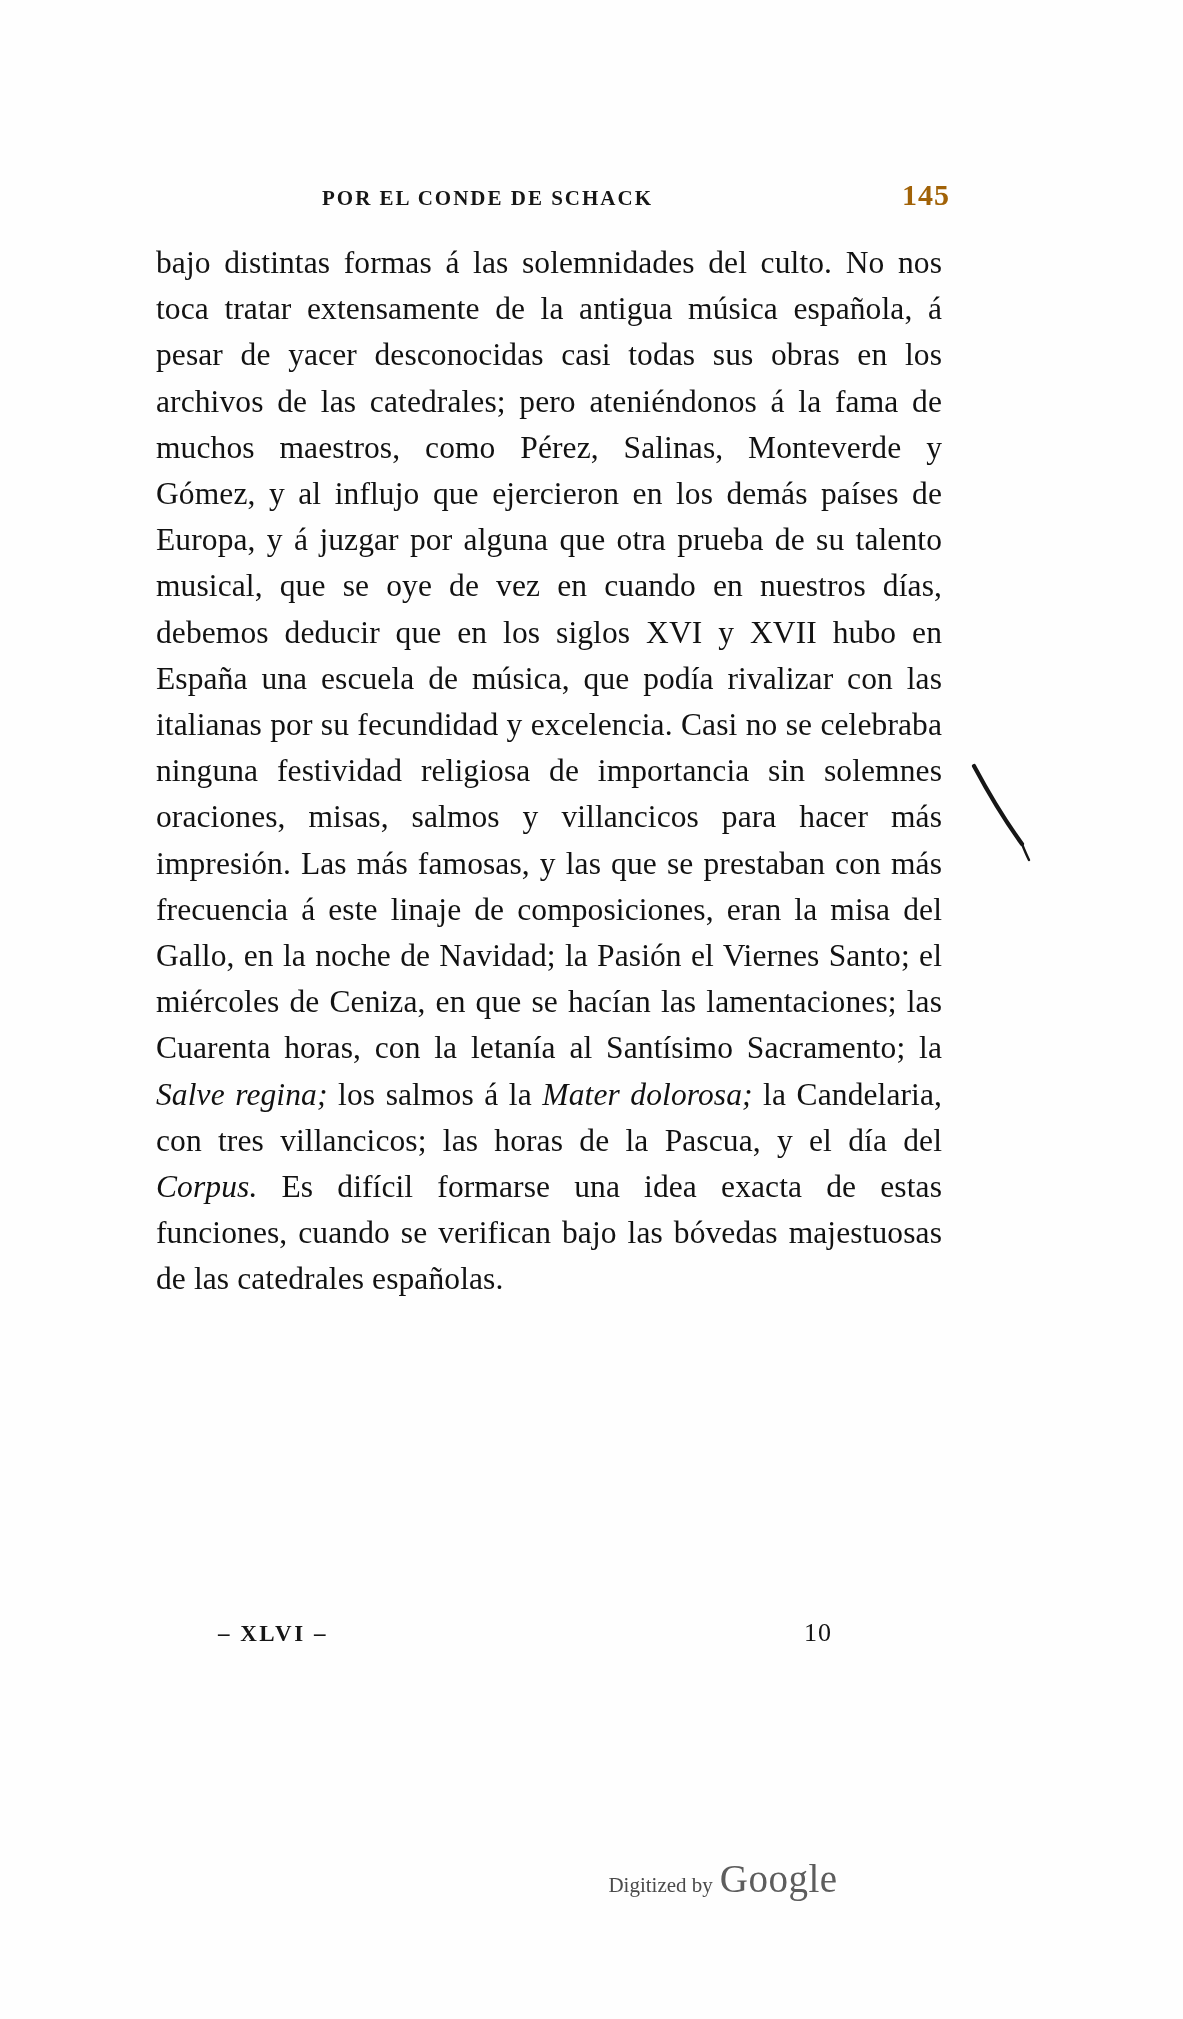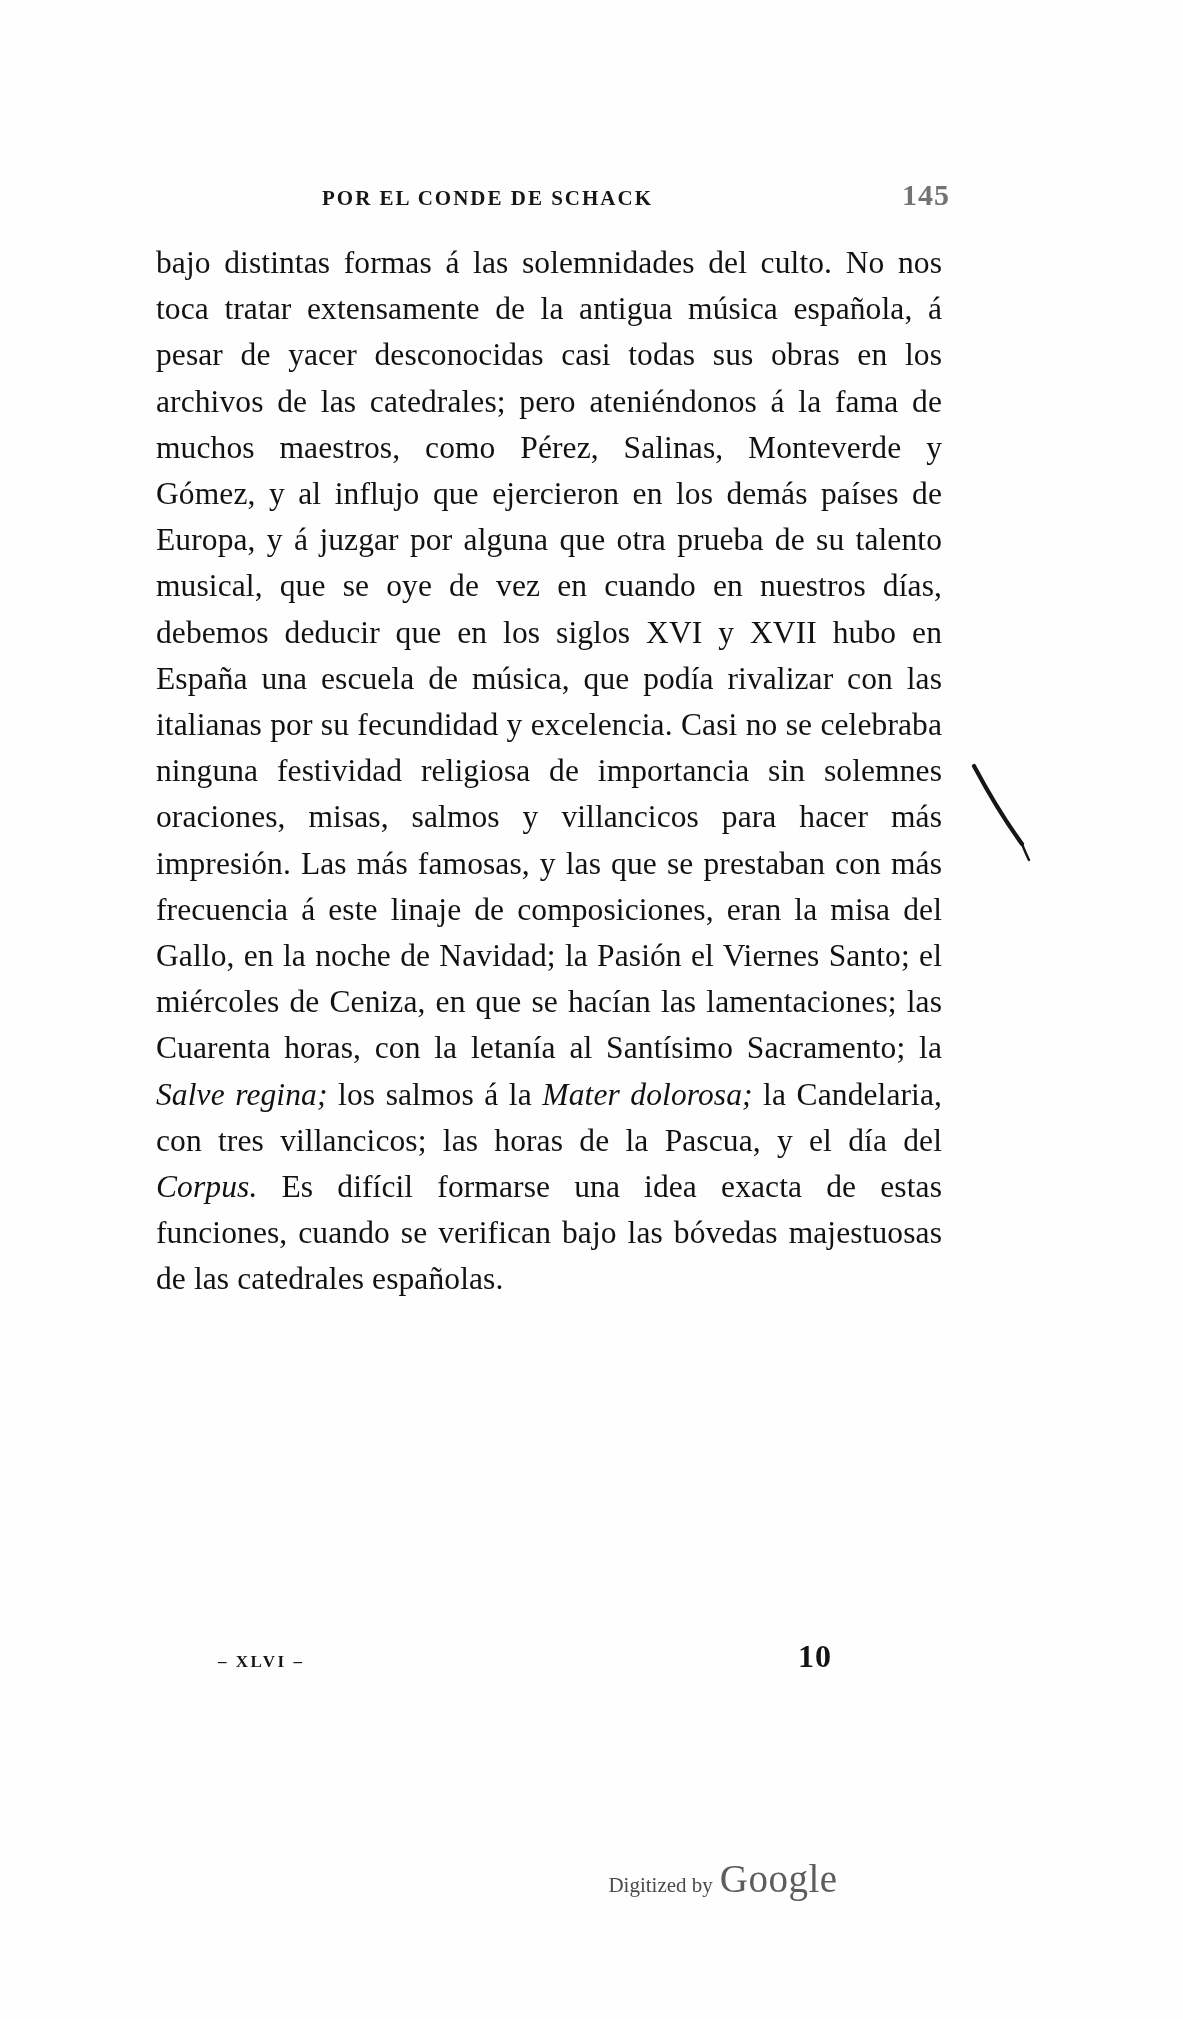--- a/index.html
+++ b/index.html
@@ -38,21 +38,21 @@
     letter-spacing: 2.0px;
     font-weight: 600;
     color: #161616;
     white-space: nowrap;
   }
   .folio {
     font-family: "Liberation Serif", serif;
     font-size: 30px;
     letter-spacing: 1px;
     font-weight: 600;
-    color: #737373;
+    color: #a16207;
   }
   .body-block {
     position: absolute;
     top: 232px;
     left: 148px;
     width: 802px;
   }
   .body-block p {
     margin: 8px;
     font-size: 31.5px;
@@ -69,35 +69,34 @@
   }
   .footer {
     position: absolute;
     top: 1618px;
     left: 148px;
     width: 802px;
     display: flex;
     align-items: baseline;
   }
   .signature {
-    font-size: 17px;
+    font-size: 23px;
     letter-spacing: 2.5px;
     font-weight: 600;
     margin-left: 70px;
     color: #161616;
     white-space: nowrap;
   }
   .sheet-number {
-    font-size: 32px;
-    font-weight: 700;
+    font-size: 26px;
+    font-weight: 400;
     letter-spacing: 1px;
     margin-left: auto;
     margin-right: 118px;
     color: #131313;
-    margin-top: 20px;
   }
   .margin-mark {
     position: absolute;
     top: 760px;
     left: 968px;
     width: 70px;
     height: 105px;
     pointer-events: none;
   }
   .google-footer {

